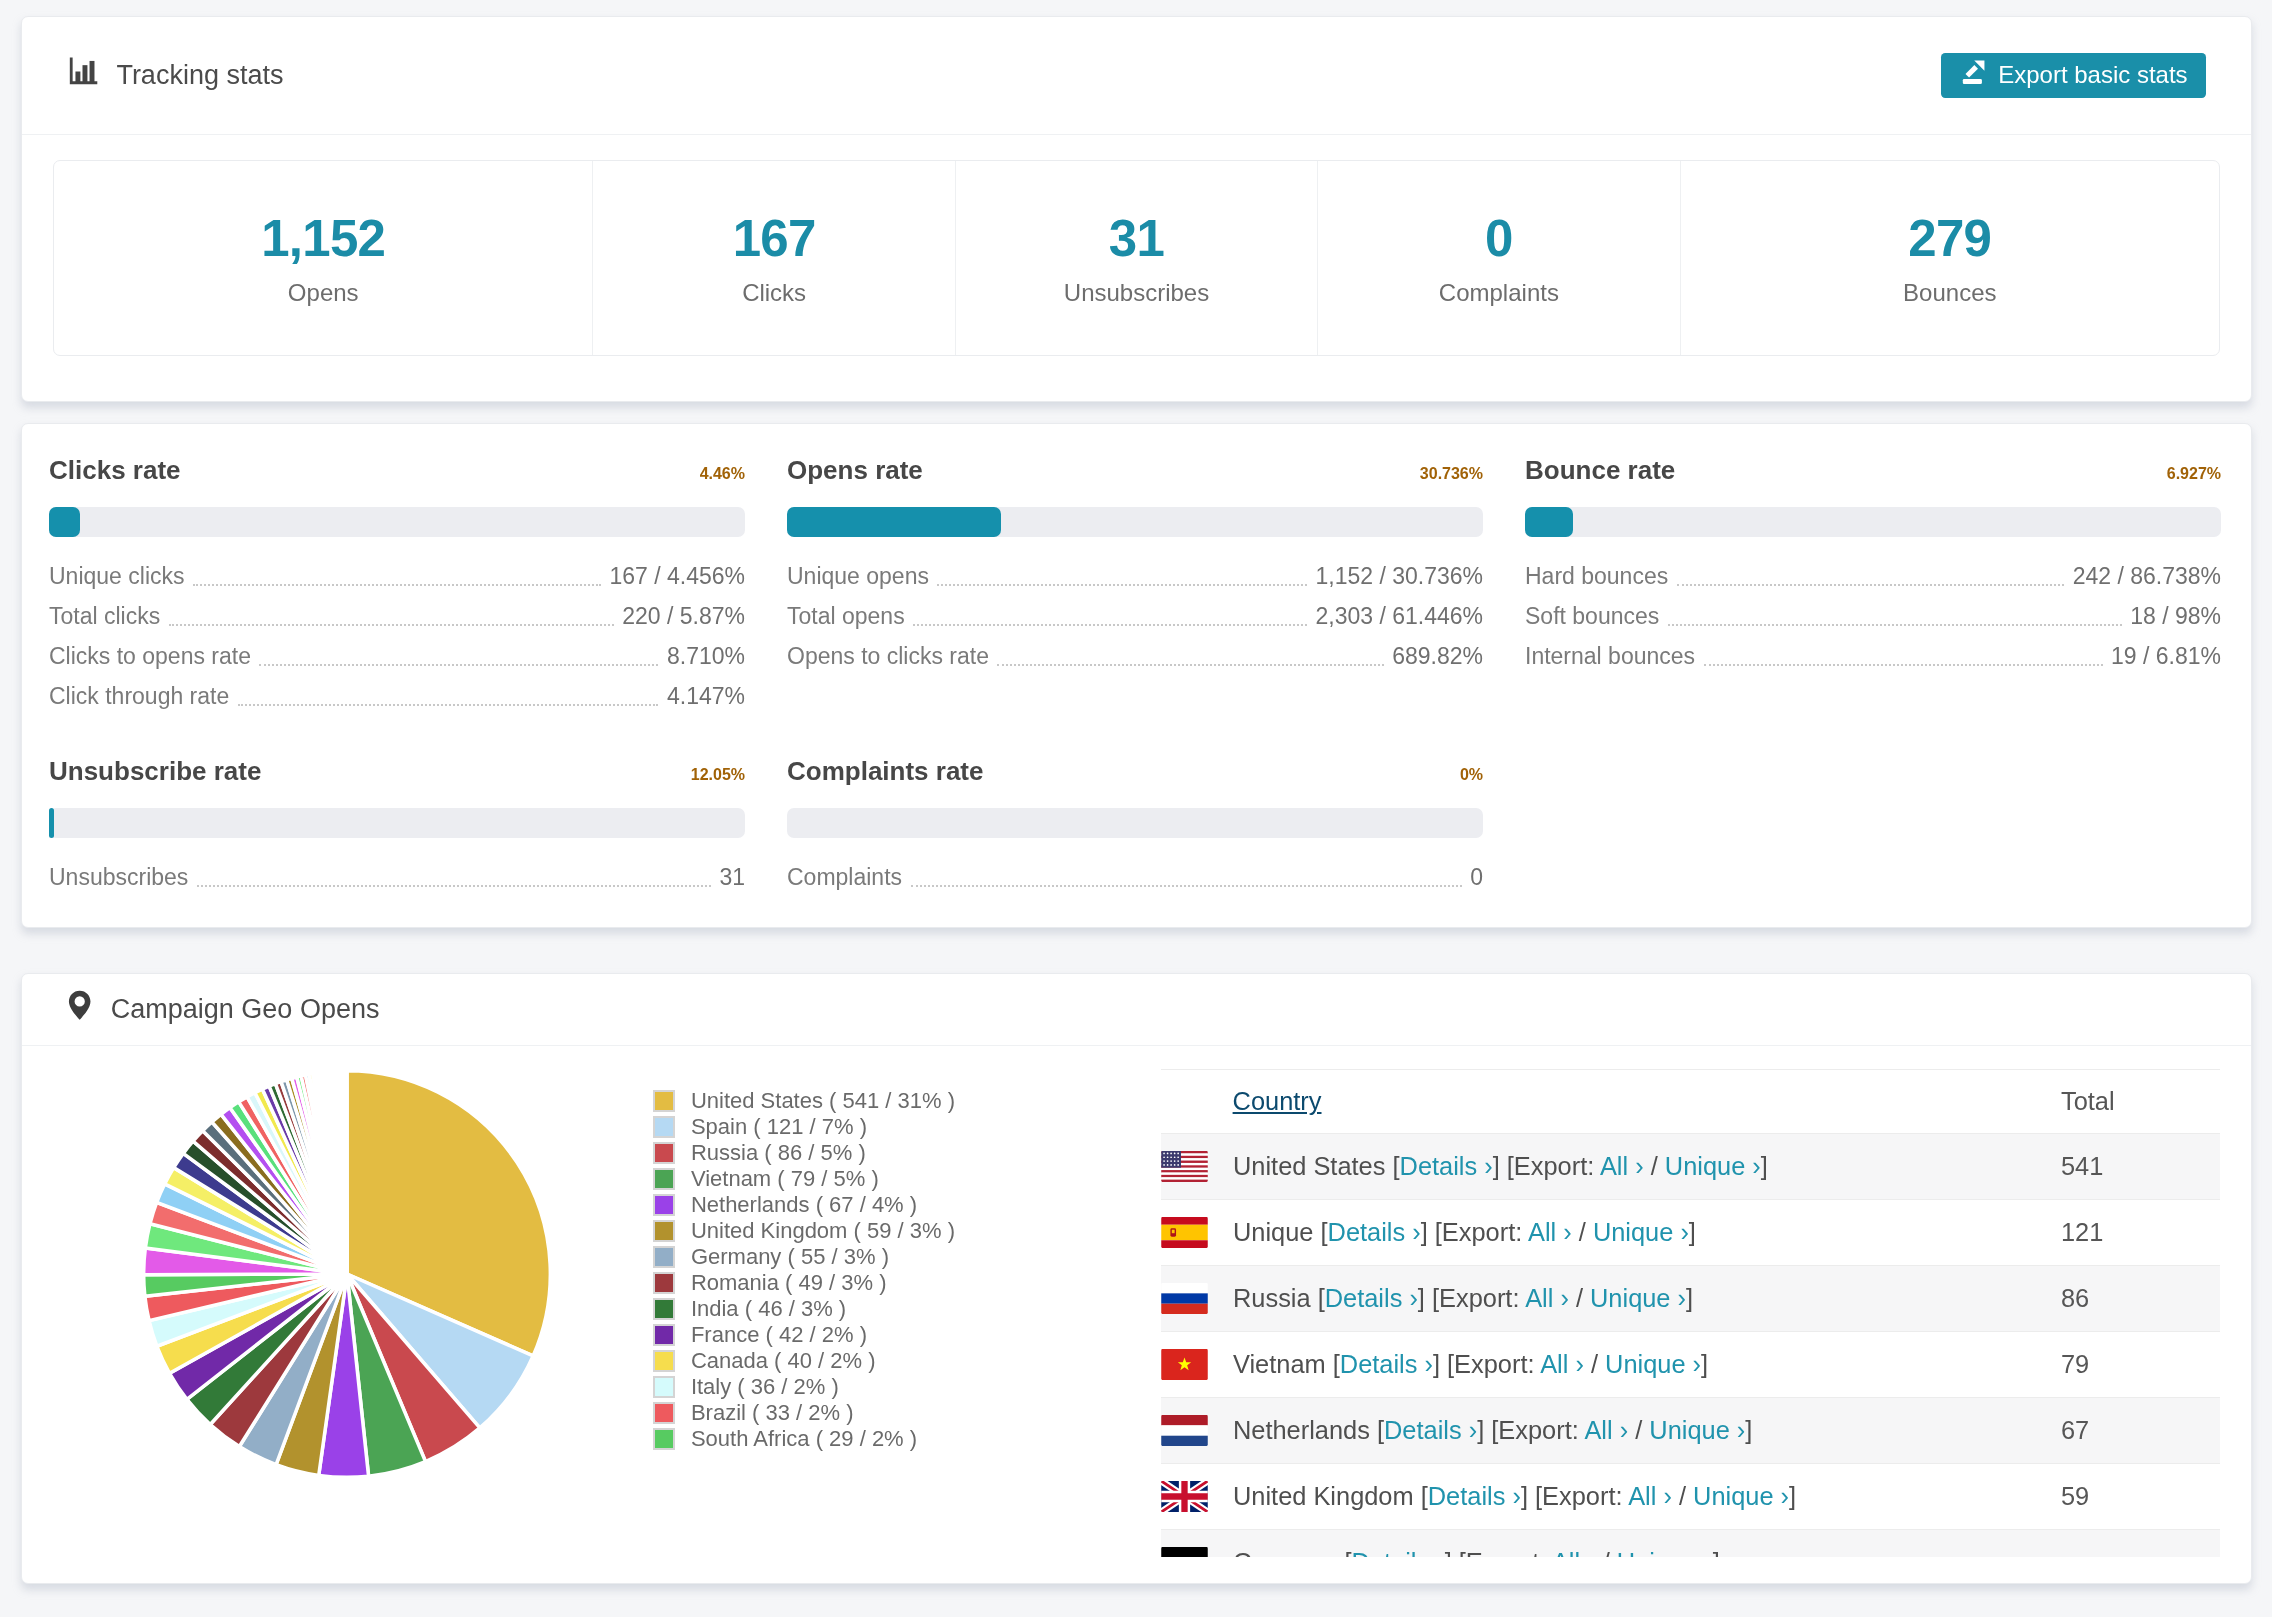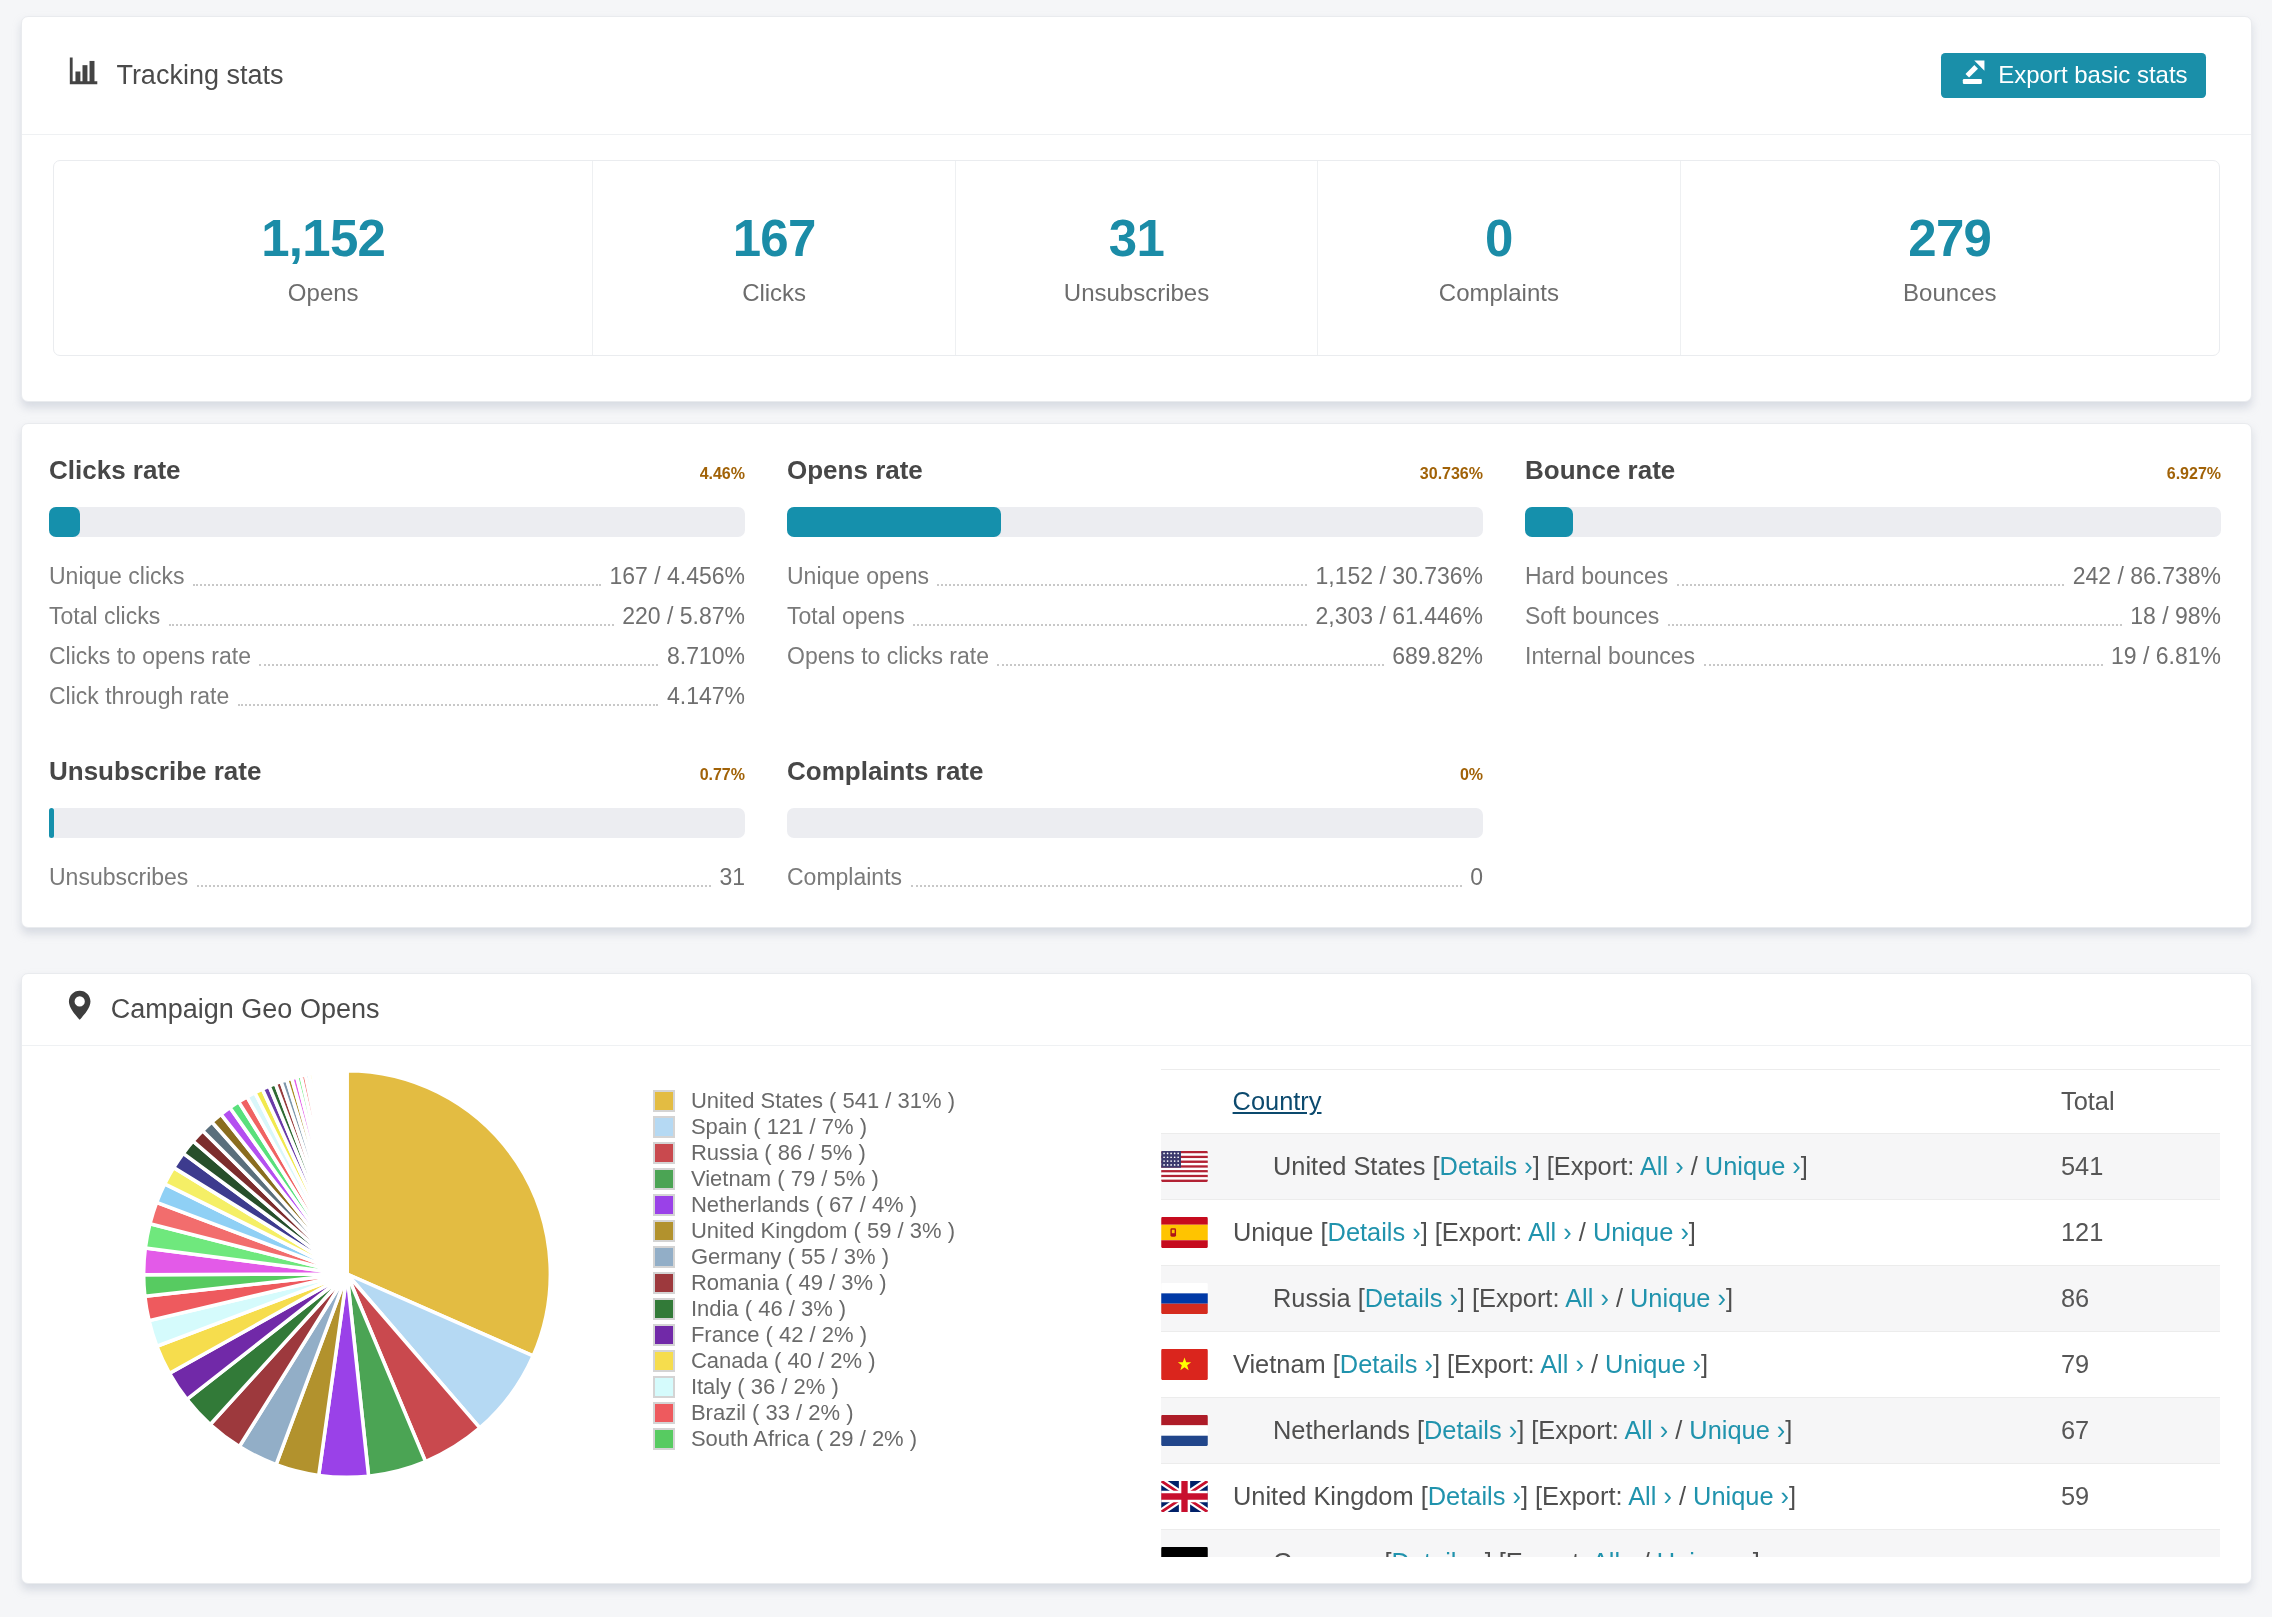--- a/index.html
+++ b/index.html
@@ -88,21 +88,21 @@
     border:2.1px solid #d4d4d4;margin-right:15.5px;
   }
   .legend-label{font-size:22px;color:#6a6a6a;white-space:nowrap;}
   .geo-table-wrap{flex:1;margin-top:3.5px;height:488px;overflow:hidden;padding-left:5.6px;}
   .geo-table{border-top:1.4px solid #ececec;}
   .g-row{
     display:flex;align-items:center;
     height:66px;box-sizing:border-box;
     border-bottom:1.4px solid #ececec;
   }
-  .g-row.striped{background:#f6f6f7;gap:40px;}
+  .g-row.striped{background:#f6f6f7;}
   .g-row.head{height:64px;}
   .g-row.head .g-main{font-size:25.4px;color:#0c4a6e;text-decoration:underline;}
   .g-flag{width:47px;height:31px;flex:none;margin-right:25.4px;overflow:hidden;border-radius:1.4px;}
   .g-flag svg{display:block;}
   .g-spacer{width:72px;flex:none;}
   .g-main{flex:1;font-size:25.4px;color:#4f4f4f;white-space:nowrap;}
   .g-main a{color:#2093ad;text-decoration:none;cursor:pointer;}
   .g-total{width:159px;flex:none;font-size:25.4px;color:#565656;}
 </style>
 </head>
@@ -253,21 +253,21 @@
     <span class="detail-label">Internal bounces</span>
     <span class="leader"></span>
     <span class="detail-value">19 / 6.81%</span>
   </div>
 </div>
   </div>
 
   <div class="rate-block">
     <div class="rate-head">
       <span class="rate-title">Unsubscribe rate</span>
-      <span class="rate-value">0.77%</span>
+      <span class="rate-value">12.05%</span>
     </div>
     <div class="bar">
       <div class="bar-fill" style="width: 0.77%;"></div>
     </div>
     <div class="rate-list">
   <div class="detail-row">
     <span class="detail-label">Unsubscribes</span>
     <span class="leader"></span>
     <span class="detail-value">31</span>
   </div>

